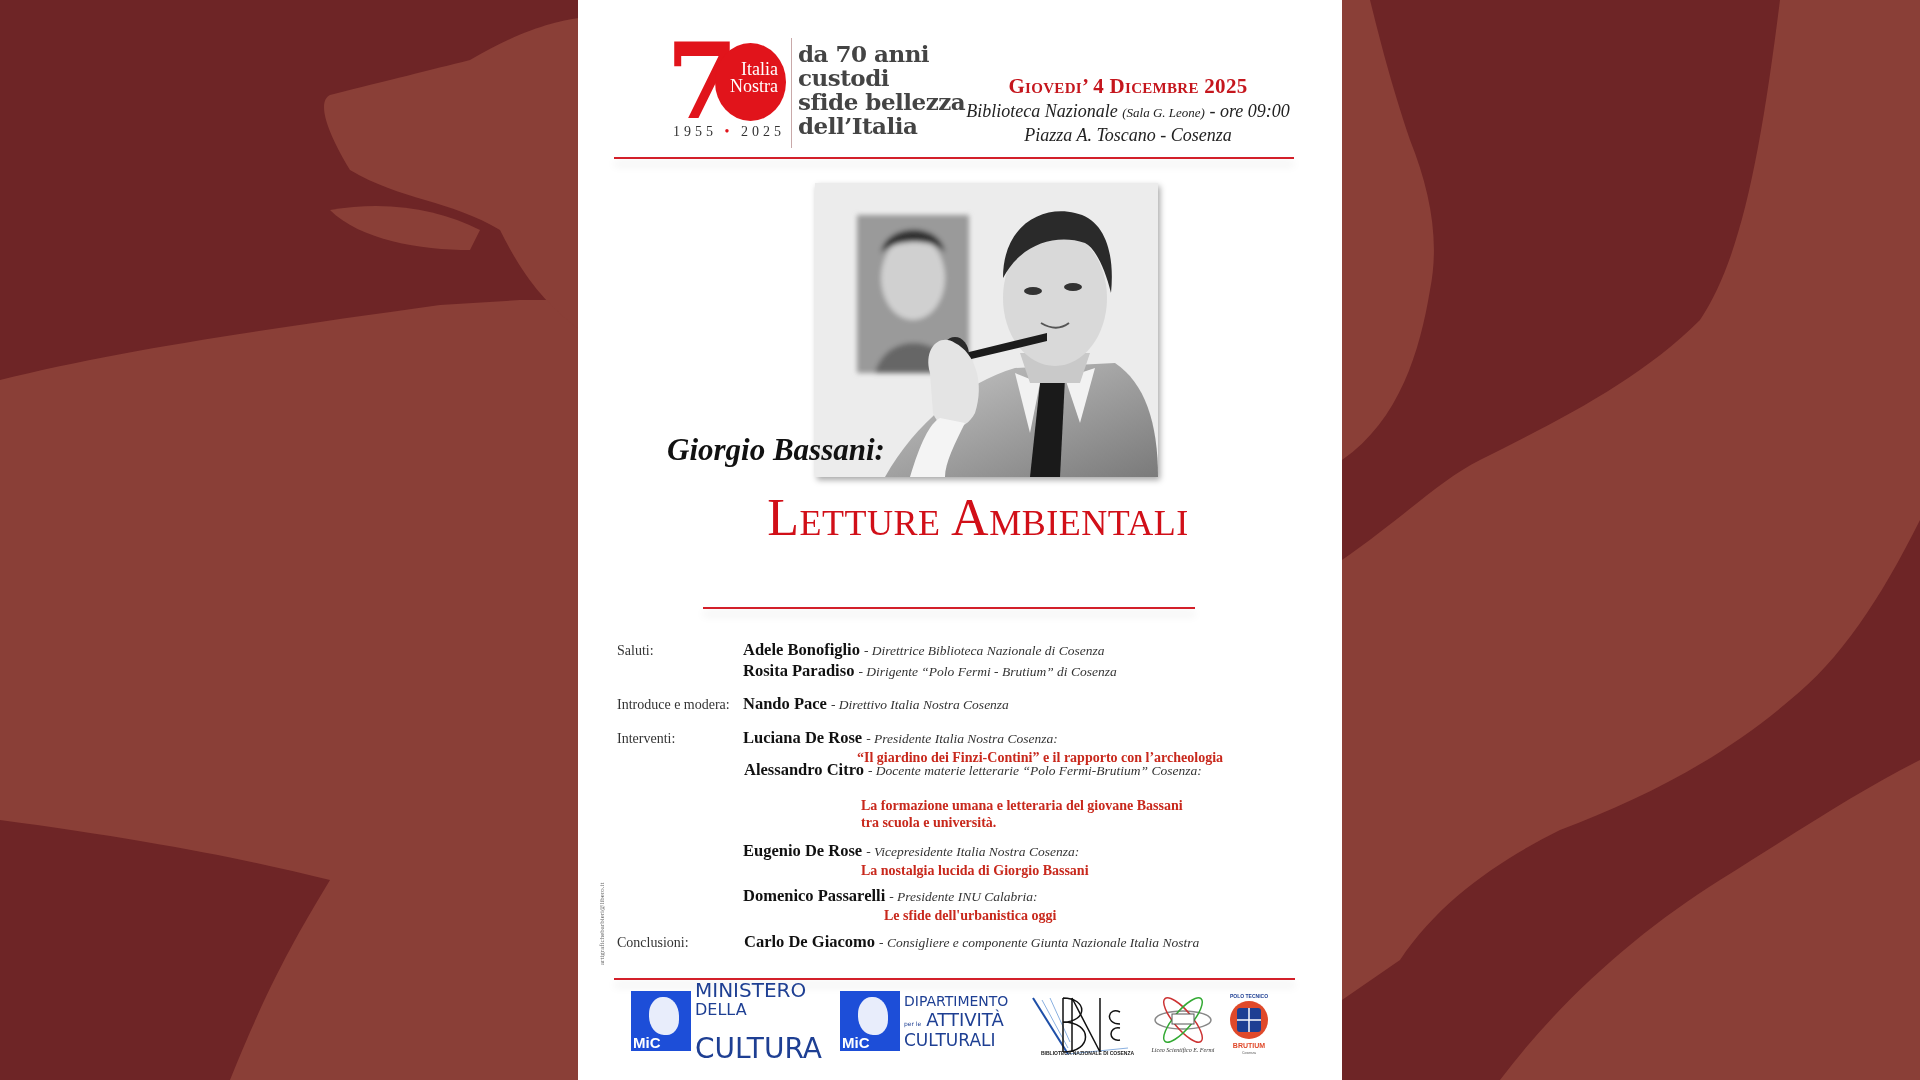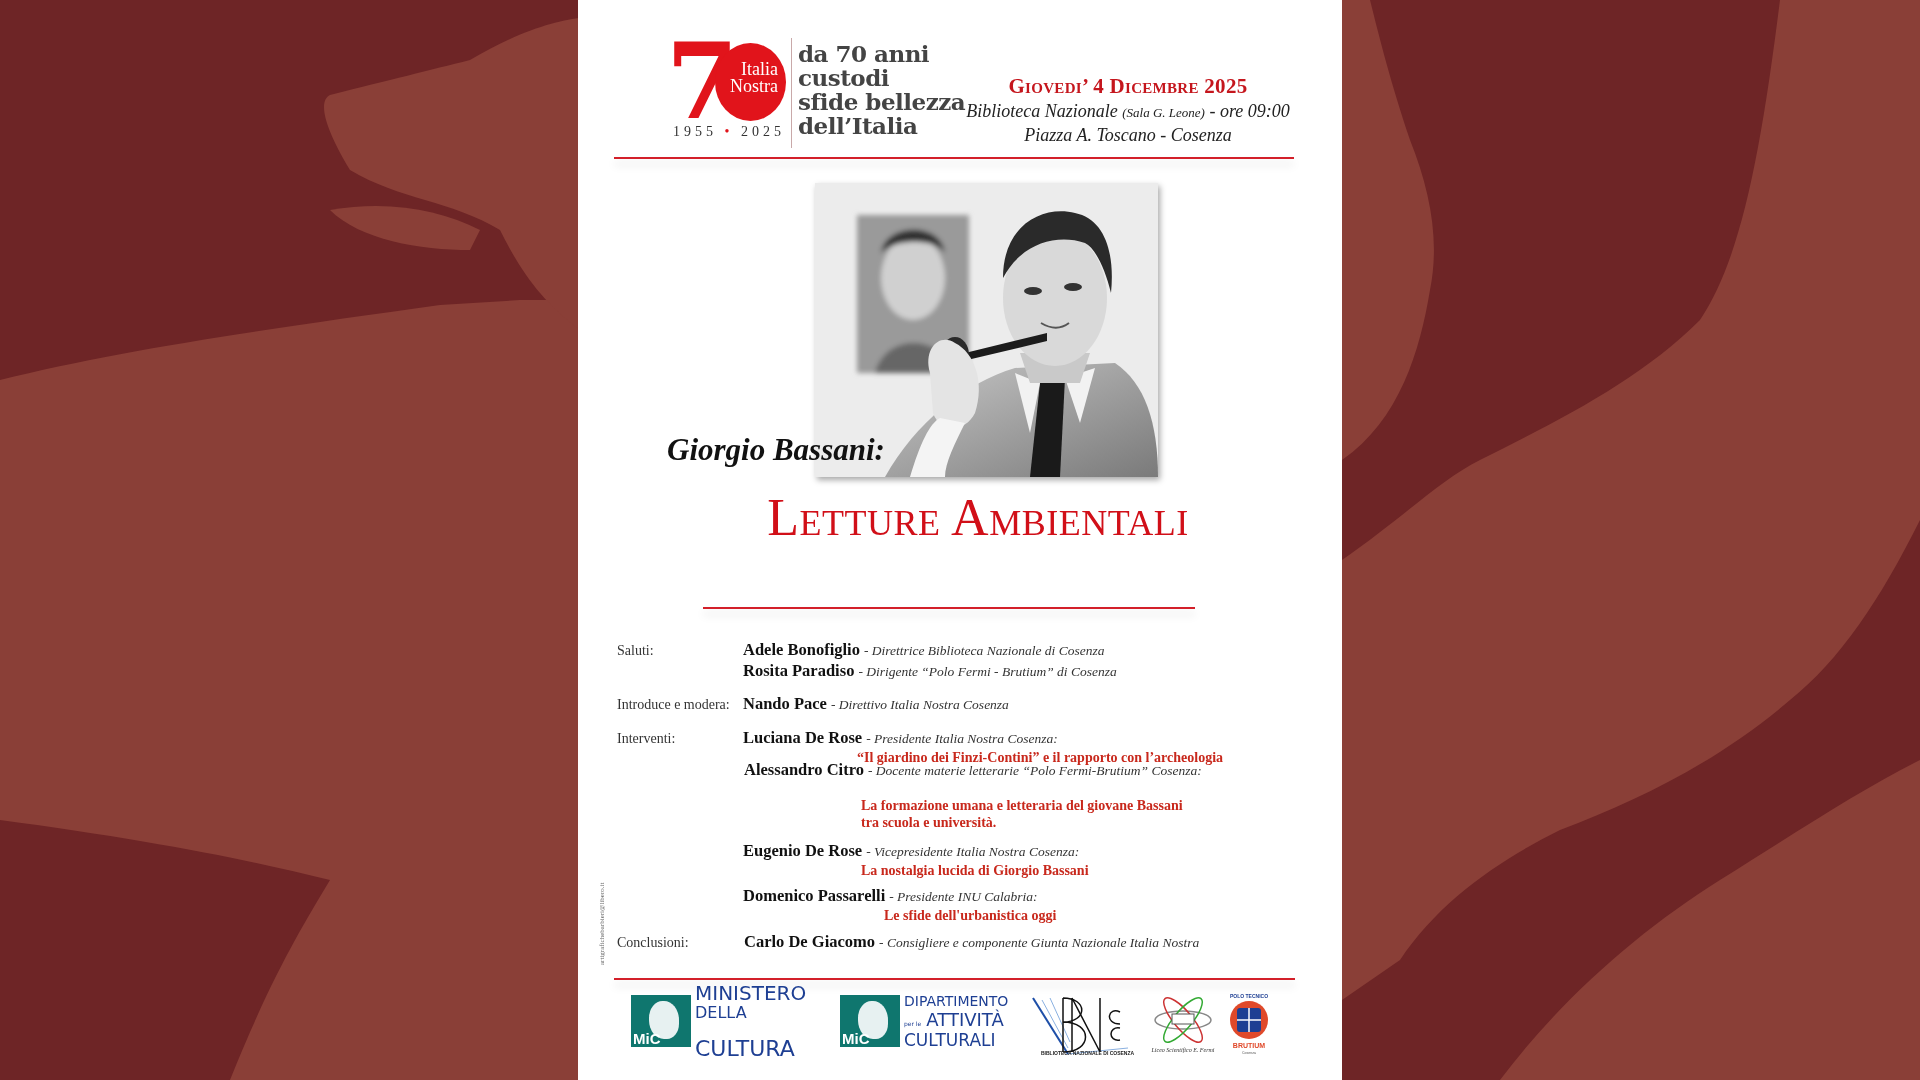--- a/index.html
+++ b/index.html
@@ -24,21 +24,21 @@
   
   .program { position:absolute; left:39px; top:640px; width:700px; font-family:"Liberation Serif", serif; color:#222; }
   .label { position:absolute; font-size:14px; color:#333; white-space:nowrap; }
   .name { font-weight:bold; font-size:16.5px; color:#111; }
   .role { font-style:italic; font-size:13.5px; color:#333; }
   .talk { position:absolute; font-weight:bold; font-size:14px; color:#c8281c; white-space:nowrap; line-height:17px; }
   .line { position:absolute; white-space:nowrap; }
   .credit { position:absolute; left:20px; top:965px; transform:rotate(-90deg); transform-origin:left top; font-family:"Liberation Serif", serif; font-size:7px; color:#666; white-space:nowrap; }
   
   .logo-mic { position:absolute; top:992px; height:58px; display:flex; align-items:center; }
-  .mic-box { width:60px; height:52px; background:#0f766e; position:relative; }
+  .mic-box { width:60px; height:60px; background:#1d4ed8; position:relative; }
   .mic-box .mic-text { position:absolute; left:2px; bottom:0; color:#fff; font-family:"Liberation Sans", sans-serif; font-size:15px; font-weight:bold; }
   .mic-box .head { position:absolute; left:18px; top:6px; width:30px; height:38px; border-radius:45% 50% 40% 50%; background:#fff; opacity:0.9; }
   .mic-words { margin-left:4px; font-family:"DejaVu Sans", sans-serif; color:#1e3f93; line-height:1; }
   .bnc { position:absolute; left:450px; top:992px; width:110px; height:66px; }
   .bnc-cap { position:absolute; left:463px; top:1050px; font-family:"Liberation Sans", sans-serif; font-size:5px; color:#222; white-space:nowrap; font-weight:bold; }
   .fermi { position:absolute; left:572px; top:994px; width:66px; height:62px; }
   .brutium { position:absolute; left:648px; top:990px; width:46px; height:66px; }
 </style>
 </head>
 <body>
@@ -192,21 +192,21 @@
   <div class="rline" style="left:36px; top:978px; width:681px;"></div>
 
   <div class="logo-mic" style="left:53px;">
     <div class="mic-box">
       <div class="head"></div>
       <div class="mic-text">MiC</div>
     </div>
     <div class="mic-words">
       <div style="font-size:20px;">MINISTERO</div>
       <div style="font-size:16px; margin-top:2px;">DELLA</div>
-      <div style="font-size:22px; margin-top:17px;">CULTURA</div>
+      <div style="font-size:28px; margin-top:17px;">CULTURA</div>
     </div>
   </div>
 
   <div class="logo-mic" style="left:262px;">
     <div class="mic-box">
       <div class="head"></div>
       <div class="mic-text">MiC</div>
     </div>
     <div class="mic-words">
       <div style="font-size:14px;">DIPARTIMENTO</div>

